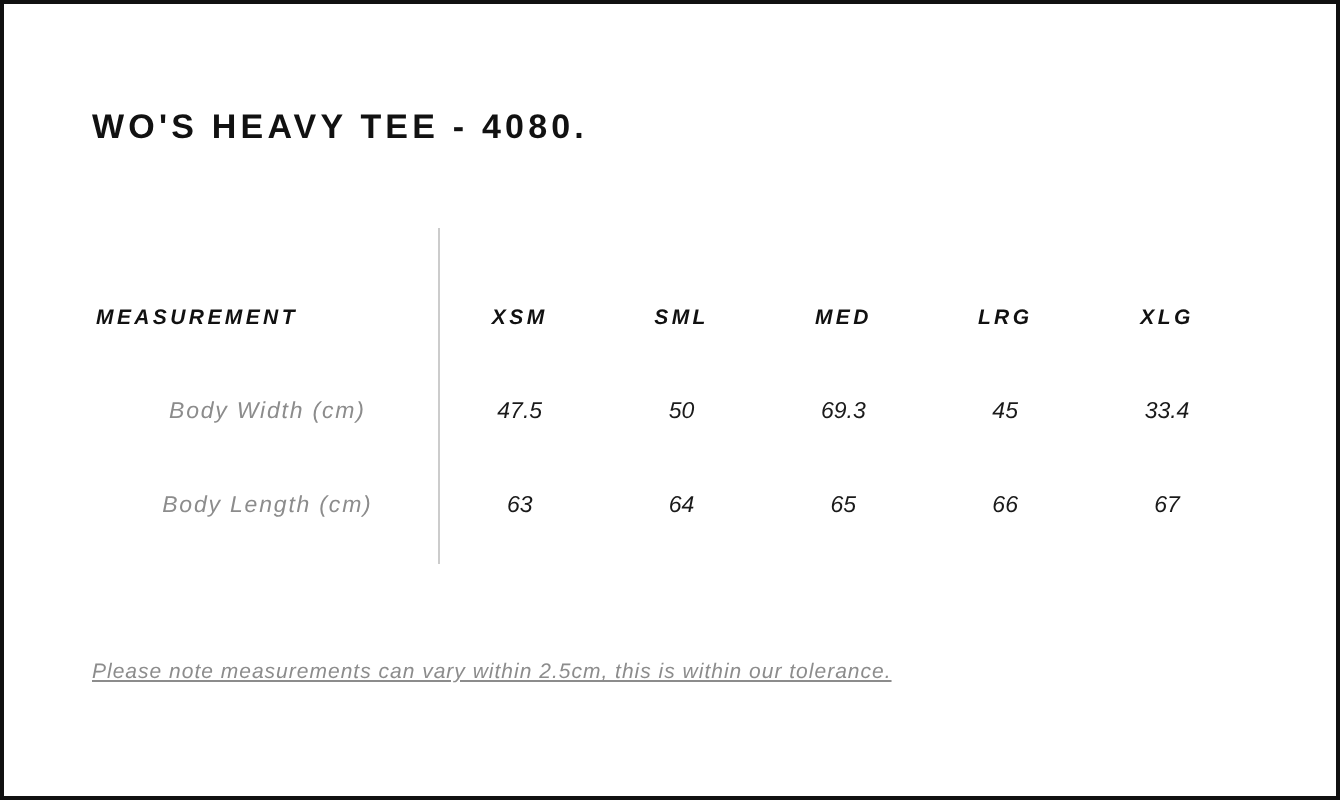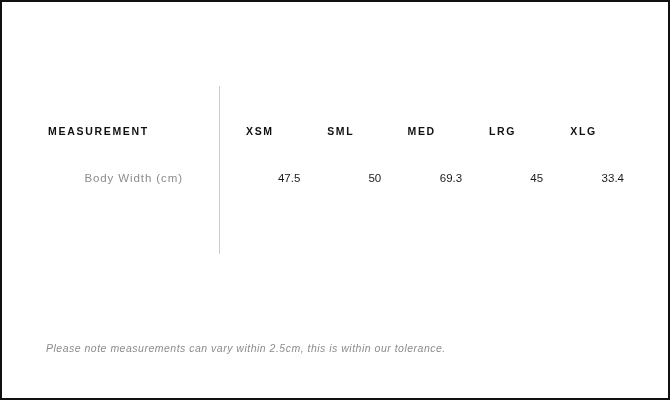--- a/index.html
+++ b/index.html
@@ -35,20 +35,21 @@
     font-size: 17px;
     font-weight: bold;
     letter-spacing: 2.1px;
     color: #111111;
     margin: 0;
     padding-top: 8px;
   }
   .table-wrap {
     position: relative;
     margin-top: 62px;
+    font-style: italic;
   }
   table.size-table {
     border-collapse: collapse;
     width: 100%;
     table-layout: fixed;
   }
   table.size-table th,
   table.size-table td {
     padding: 0;
     margin: 0;
@@ -65,21 +66,21 @@
     height: 46px;
     vertical-align: middle;
   }
   thead th.label-head {
     text-align: left;
     padding-left: 2px;
   }
   tbody td {
     font-size: 11.5px;
     color: #1a1a1a;
-    text-align: right;
+    text-align: center;
     height: 47px;
     vertical-align: middle;
   }
   tbody td.row-label {
     text-align: center;
     padding-left: 2px;
     color: #8c8c8c;
     letter-spacing: 0.9px;
     font-size: 11.5px;
   }
@@ -88,33 +89,35 @@
     position: absolute;
     left: 30%;
     top: -22px;
     width: 1px;
     height: 168px;
     background: #cccccc;
   }
   .note {
     position: absolute;
     left: 44px;
-    bottom: 44px;
+    bottom: 56px;
     font-size: 10.5px;
     font-style: italic;
     color: #8c8c8c;
     letter-spacing: 0.5px;
+    text-decoration: underline;
   }
 </style>
 </head>
 <body>
 
 <div id="page">
   <div id="inner">
 
+    <h1 class="title">WO'S HEAVY TEE - 4080.</h1>
 
     <div class="table-wrap">
       <div class="v-divider"></div>
       <table class="size-table">
         <colgroup>
           <col class="c-label">
           <col class="c-size">
           <col class="c-size">
           <col class="c-size">
           <col class="c-size">
@@ -132,20 +135,28 @@
         </thead>
         <tbody>
           <tr>
             <td class="row-label">Body Width (cm)</td>
             <td>47.5</td>
             <td>50</td>
             <td>69.3</td>
             <td>45</td>
             <td>33.4</td>
           </tr>
+          <tr>
+            <td class="row-label">Body Length (cm)</td>
+            <td>63</td>
+            <td>64</td>
+            <td>65</td>
+            <td>66</td>
+            <td>67</td>
+          </tr>
         </tbody>
       </table>
     </div>
 
     <div class="note">Please note measurements can vary within 2.5cm, this is within our tolerance.</div>
 
   </div>
 </div>
 
 </body></html>

